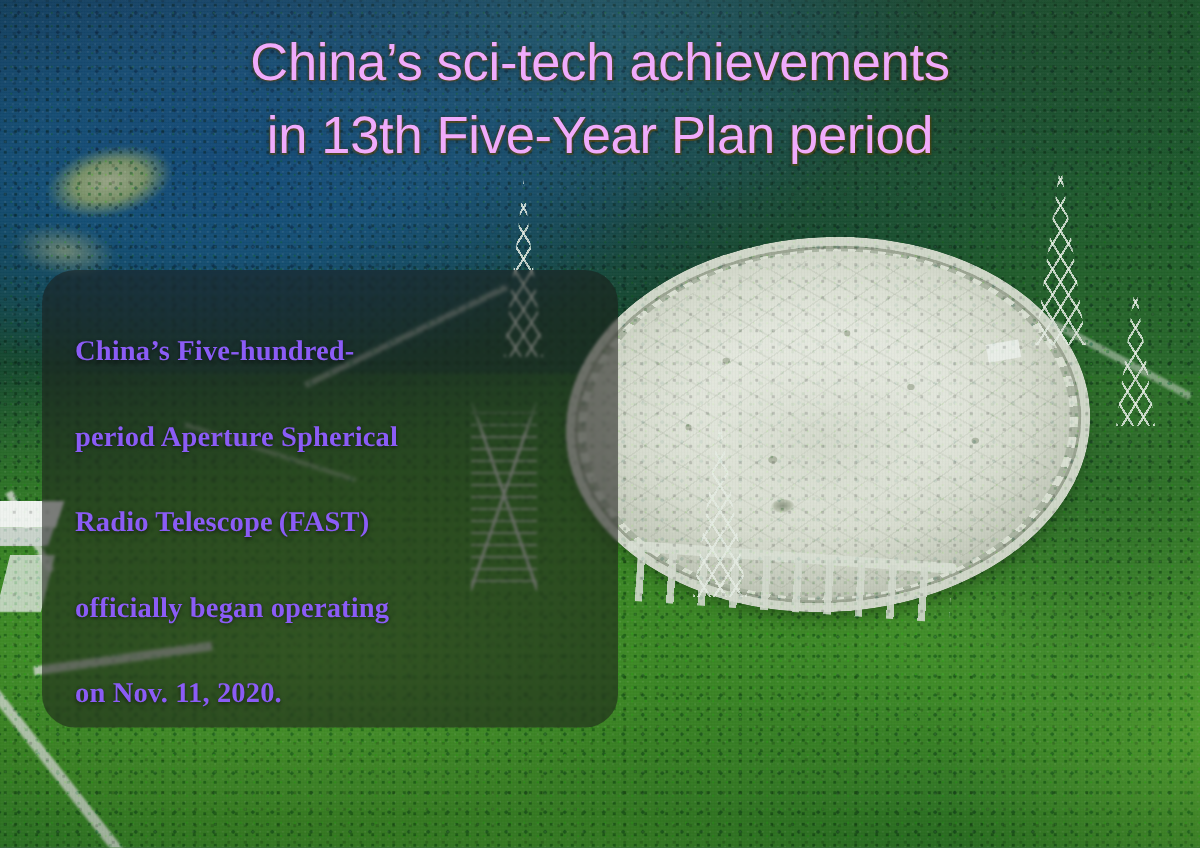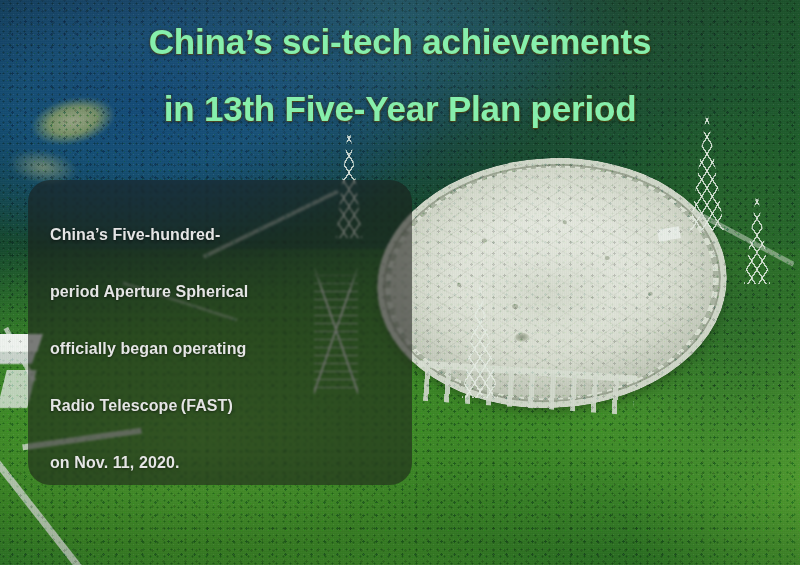--- a/index.html
+++ b/index.html
@@ -200,51 +200,52 @@
   }
 
   
   .title-block{
     position:absolute; left:0; top:24px; width:800px;
     text-align:center; line-height:1.0;
     pointer-events:none;
   }
   .title-line{
     display:block;
-    color:#86efac;
+    color:#f0abfc;
     font-size:35px;
-    font-weight:700;
+    font-weight:400;
     letter-spacing:-0.2px;
     text-shadow:
        0 0 2px rgba(90,60,0,.55),
        1px 1px 0 rgba(120,80,0,.35),
       -1px 1px 0 rgba(120,80,0,.25),
        0 2px 5px rgba(0,0,0,.35);
   }
-  .title-line + .title-line{ margin-top:32px; }
+  .title-line + .title-line{ margin-top:14px; }
 
   
   .caption{
     position:absolute;
     left:28px; top:180px;
     width:384px; height:305px;
     background:rgba(28,28,26,.55);
     border-radius:22px;
     padding:26px 24px 18px 22px;
     backdrop-filter:blur(1px);
   }
   .caption-line{
     display:block;
-    color:#e5e5e5;
-    font-size:16px;
+    color:#8b5cf6;
+    font-size:19px;
     font-weight:700;
     line-height:57px;
     letter-spacing:.1px;
     white-space:nowrap;
     text-shadow:0 1px 3px rgba(0,0,0,.55);
+    font-family:Liberation Serif, serif;
   }
 </style>
 </head>
 <body>
 
 <div class="poster">
 
   <div class="photo">
     <div class="bg-base"></div>
     <div class="bg-blue-hill"></div>
@@ -302,18 +303,18 @@
   </div>
 
   <div class="title-block">
     <span class="title-line">China’s sci-tech achievements</span>
     <span class="title-line">in 13th Five-Year Plan period</span>
   </div>
 
   <div class="caption">
     <span class="caption-line">China’s Five-hundred-</span>
     <span class="caption-line">period Aperture Spherical</span>
+    <span class="caption-line">Radio Telescope (FAST)</span>
     <span class="caption-line">officially began operating</span>
-    <span class="caption-line">Radio Telescope (FAST)</span>
     <span class="caption-line">on Nov. 11, 2020.</span>
   </div>
 
 </div>
 
 </body></html>

